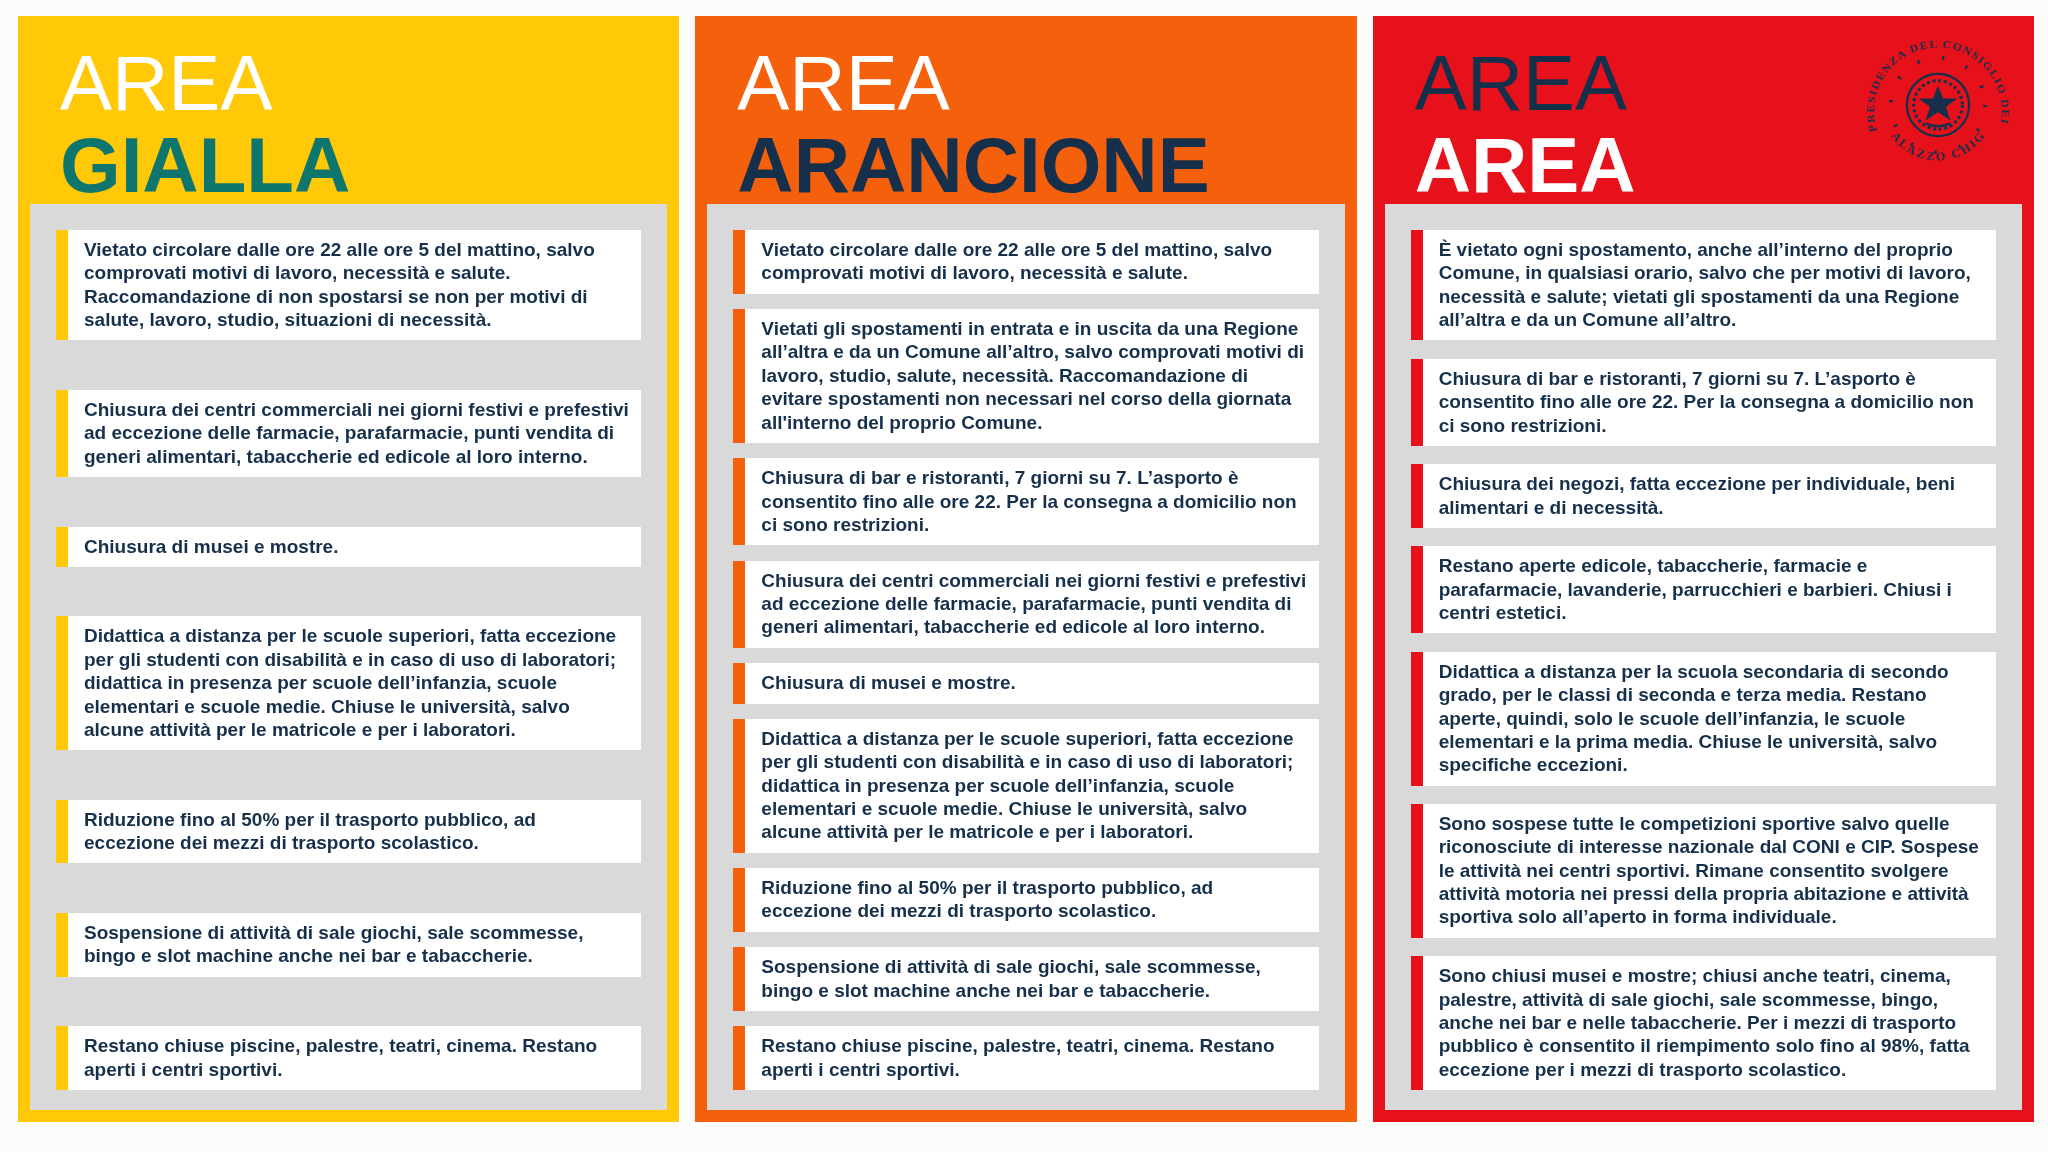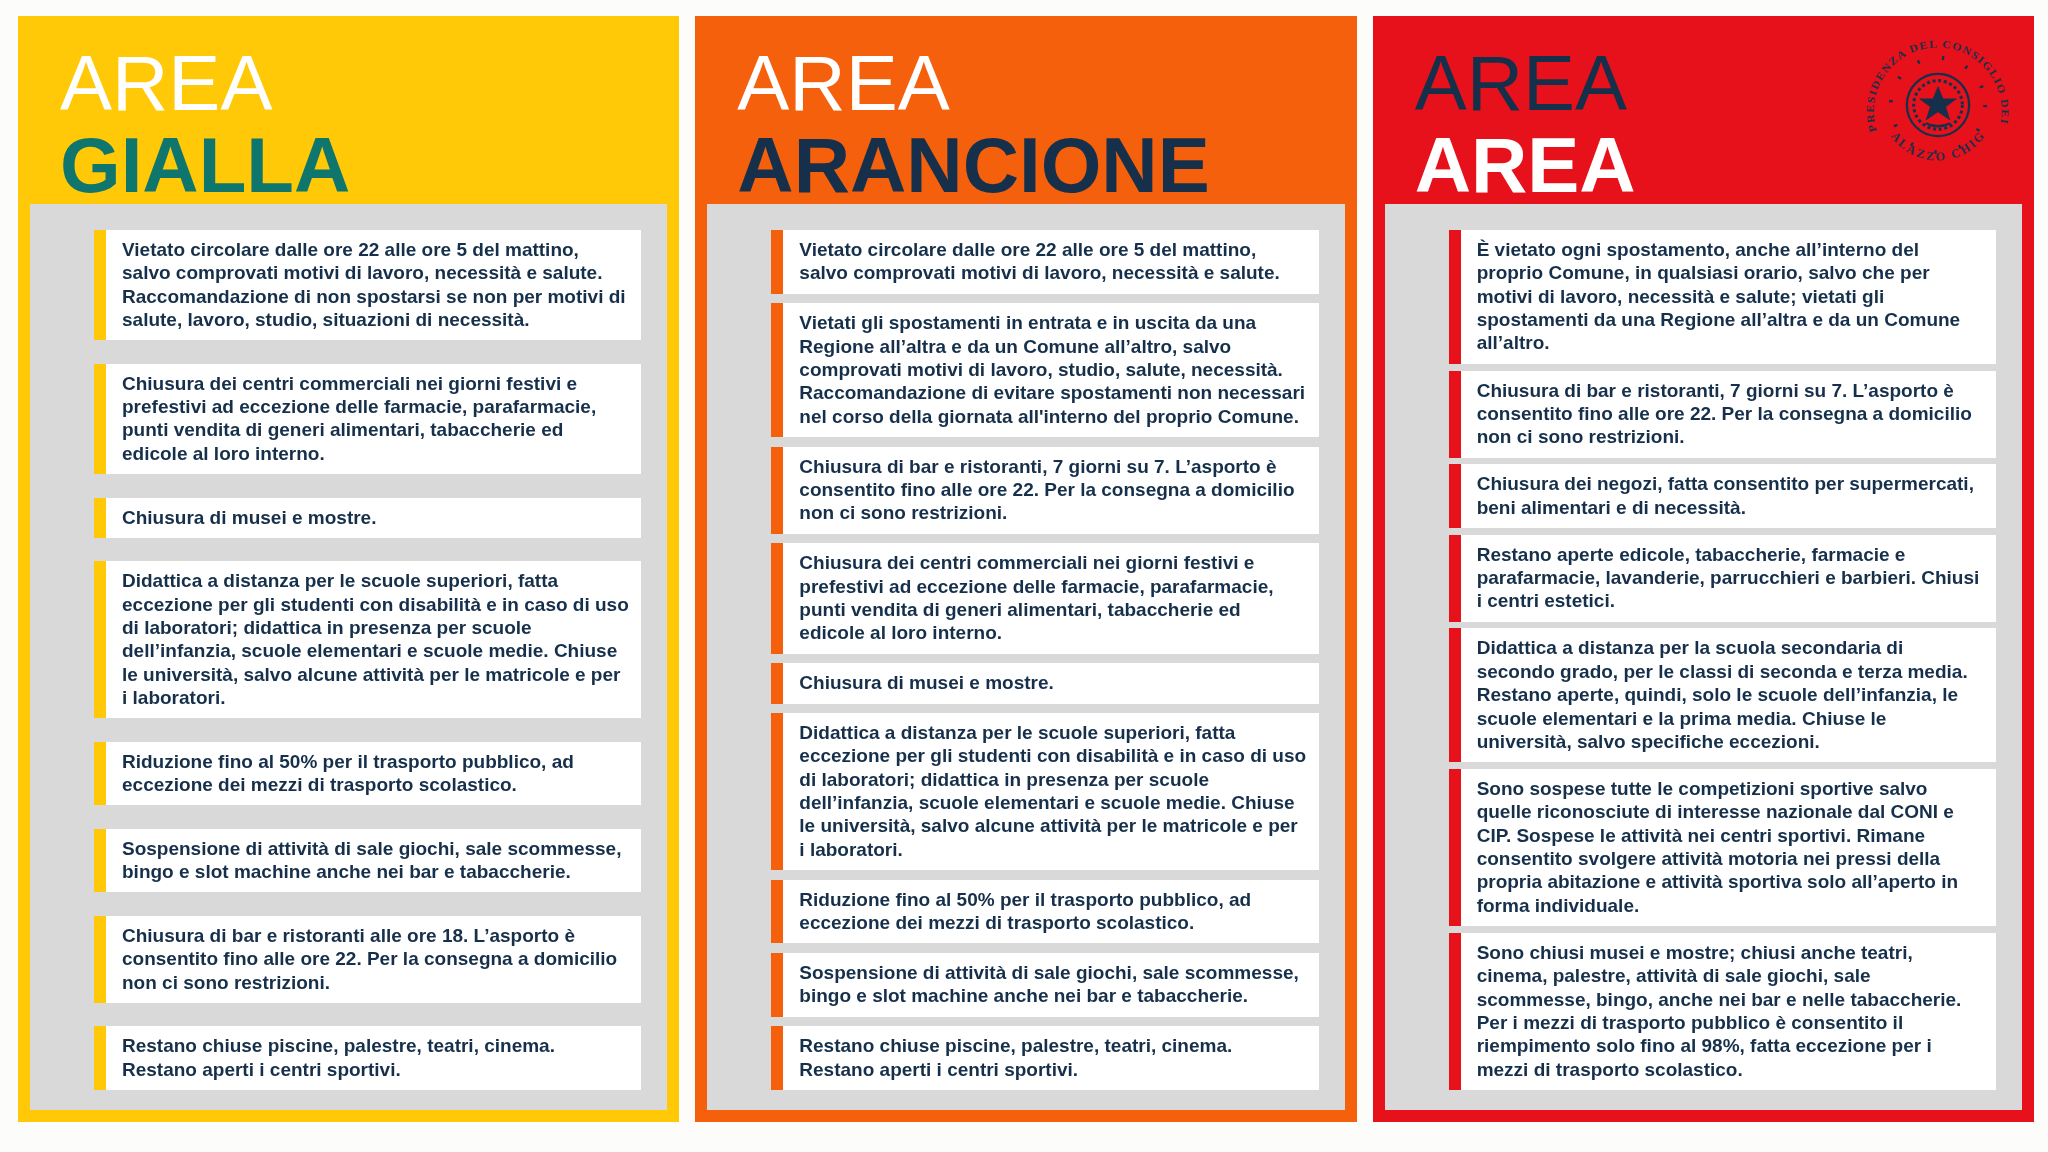--- a/index.html
+++ b/index.html
@@ -40,21 +40,20 @@
     padding: 26px 26px 20px 26px;
     display: flex; flex-direction: column;
     justify-content: space-between;
     overflow: hidden;
   }
   .card {
     flex: none;
     background: var(--card-bg, #FFFFFF);
     display: flex;
     align-items: stretch;
-    margin-left: 38px;
   }
   .card-bar { flex: none; width: 12px; background: var(--c); }
   .card-text {
     padding: 8px 12px 9px 16px;
     color: var(--navy, #16304B);
     font-size: 19px;
     font-weight: 700;
     line-height: 1.23;
   }
   .seal {
@@ -101,24 +100,20 @@
   <div class="card">
     <span class="card-bar"></span>
     <p class="card-text">Riduzione fino al 50% per il trasporto pubblico, ad eccezione dei mezzi di trasporto scolastico.</p>
   </div>
 
   <div class="card">
     <span class="card-bar"></span>
     <p class="card-text">Sospensione di attività di sale giochi, sale scommesse, bingo e slot machine anche nei bar e tabaccherie.</p>
   </div>
 
-  <div class="card">
-    <span class="card-bar"></span>
-    <p class="card-text">Chiusura di bar e ristoranti alle ore 18. L’asporto è consentito fino alle ore 22. Per la consegna a domicilio non ci sono restrizioni.</p>
-  </div>
 
   <div class="card">
     <span class="card-bar"></span>
     <p class="card-text">Restano chiuse piscine, palestre, teatri, cinema. Restano aperti i centri sportivi.</p>
   </div>
 </div>
   </section>
 
   <section class="panel" style="--c: #F5600D;">
     <header class="panel-header">
@@ -195,21 +190,21 @@
     <p class="card-text">È vietato ogni spostamento, anche all’interno del proprio Comune, in qualsiasi orario, salvo che per motivi di lavoro, necessità e salute; vietati gli spostamenti da una Regione all’altra e da un Comune all’altro.</p>
   </div>
 
   <div class="card">
     <span class="card-bar"></span>
     <p class="card-text">Chiusura di bar e ristoranti, 7 giorni su 7. L’asporto è consentito fino alle ore 22. Per la consegna a domicilio non ci sono restrizioni.</p>
   </div>
 
   <div class="card">
     <span class="card-bar"></span>
-    <p class="card-text">Chiusura dei negozi, fatta consentito per supermercati, beni alimentari e di necessità.</p>
+    <p class="card-text">Chiusura dei negozi, fatta eccezione per individuale, beni alimentari e di necessità.</p>
   </div>
 
   <div class="card">
     <span class="card-bar"></span>
     <p class="card-text">Restano aperte edicole, tabaccherie, farmacie e parafarmacie, lavanderie, parrucchieri e barbieri. Chiusi i centri estetici.</p>
   </div>
 
   <div class="card">
     <span class="card-bar"></span>
     <p class="card-text">Didattica a distanza per la scuola secondaria di secondo grado, per le classi di seconda e terza media. Restano aperte, quindi, solo le scuole dell’infanzia, le scuole elementari e la prima media. Chiuse le università, salvo specifiche eccezioni.</p>

